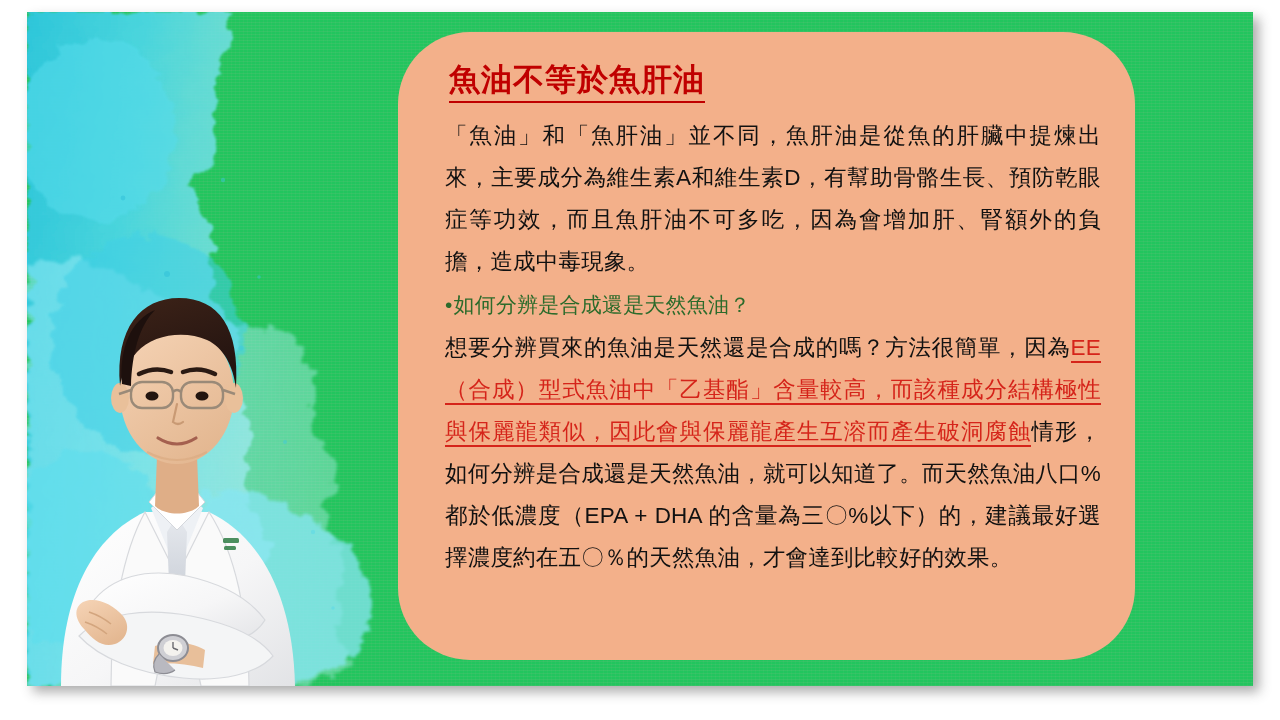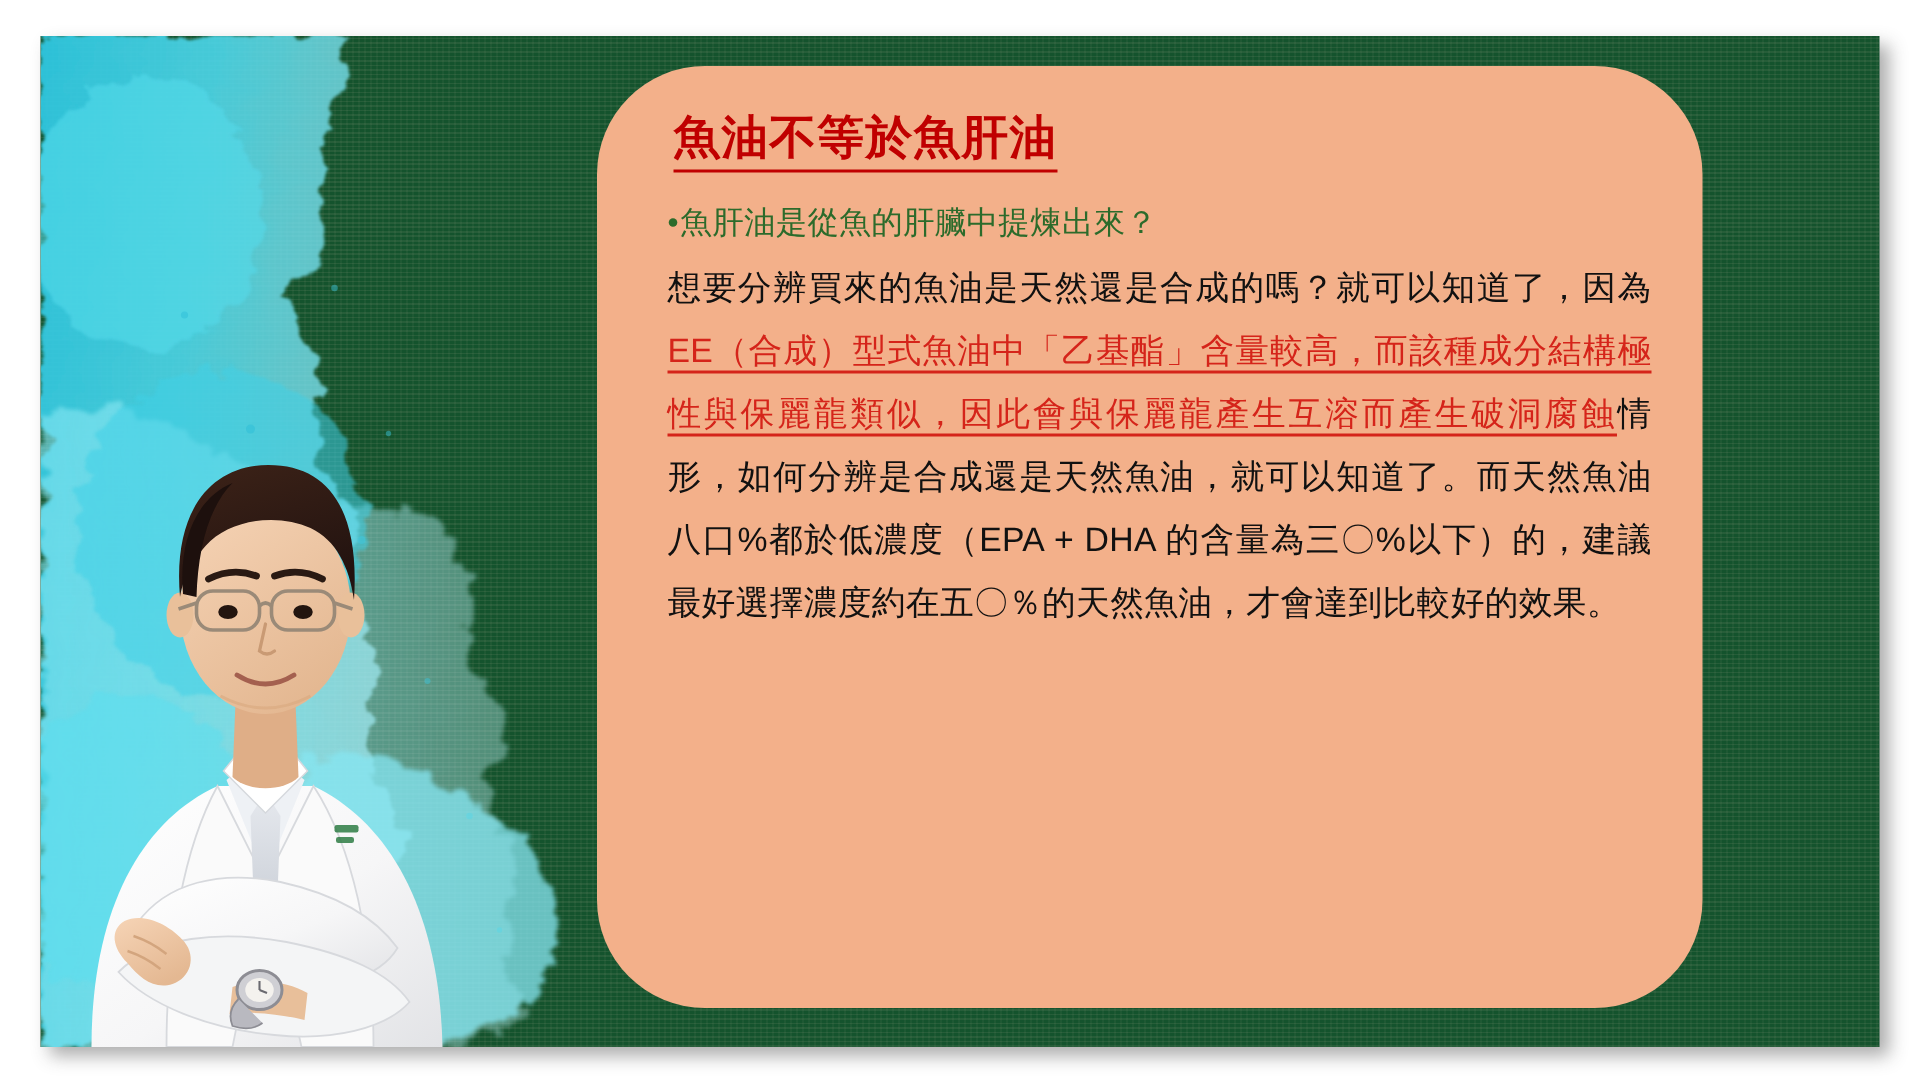--- a/index.html
+++ b/index.html
@@ -16,24 +16,24 @@
     position: relative;
     width: 1280px;
     height: 720px;
     background: #ffffff;
   }
 
   
   #slide-frame {
     position: absolute;
     left: 27px;
-    top: 24px;
+    top: 12px;
     width: 1226px;
     height: 674px;
-    background: #14532d;
+    background: #22c55e;
     box-shadow: 6px 6px 11px rgba(60, 60, 60, 0.42);
     overflow: hidden;
   }
 
   
   #paper-texture {
     position: absolute;
     inset: 0;
     background-image:
       repeating-linear-gradient(0deg, rgba(190,180,155,0.11) 0px, rgba(190,180,155,0.11) 1px, rgba(255,255,255,0) 1px, rgba(255,255,255,0) 3px),
@@ -281,23 +281,24 @@
           <rect x="196" y="322" width="16" height="5" rx="1.5" fill="#2f7d45"></rect>
           <rect x="197" y="330" width="12" height="4" rx="1.5" fill="#2f7d45"></rect>
         </g>
       </svg>
     </div>
 
     <div id="content-card">
 
       <div id="card-title">魚油不等於魚肝油</div>
 
+      <p class="para" id="para-intro">「魚油」和「魚肝油」並不同，魚肝油是從魚的肝臟中提煉出來，主要成分為維生素A和維生素D，有幫助骨骼生長、預防乾眼症等功效，而且魚肝油不可多吃，因為會增加肝、腎額外的負擔，造成中毒現象。</p>
 
       <div id="bullet-question">
-        <span class="bullet-dot">•</span><span>魚肝油是從魚的肝臟中提煉出來？</span>
+        <span class="bullet-dot">•</span><span>如何分辨是合成還是天然魚油？</span>
       </div>
 
-      <p class="para" id="para-answer"><span>想要分辨買來的魚油是天然還是合成的嗎？就可以知道了，因為</span><span class="red-underline">EE（合成）型式魚油中「乙基酯」含量較高，而該種成分結構極性與保麗龍類似，因此會與保麗龍產生互溶而產生破洞腐蝕</span><span>情形，如何分辨是合成還是天然魚油，就可以知道了。而天然魚油八口%都於低濃度（EPA + DHA 的含量為三〇%以下）的，建議最好選擇濃度約在五〇％的天然魚油，才會達到比較好的效果。</span></p>
+      <p class="para" id="para-answer"><span>想要分辨買來的魚油是天然還是合成的嗎？方法很簡單，因為</span><span class="red-underline">EE（合成）型式魚油中「乙基酯」含量較高，而該種成分結構極性與保麗龍類似，因此會與保麗龍產生互溶而產生破洞腐蝕</span><span>情形，如何分辨是合成還是天然魚油，就可以知道了。而天然魚油八口%都於低濃度（EPA + DHA 的含量為三〇%以下）的，建議最好選擇濃度約在五〇％的天然魚油，才會達到比較好的效果。</span></p>
 
     </div>
 
   </div>
 </div>
 
 </body></html>

